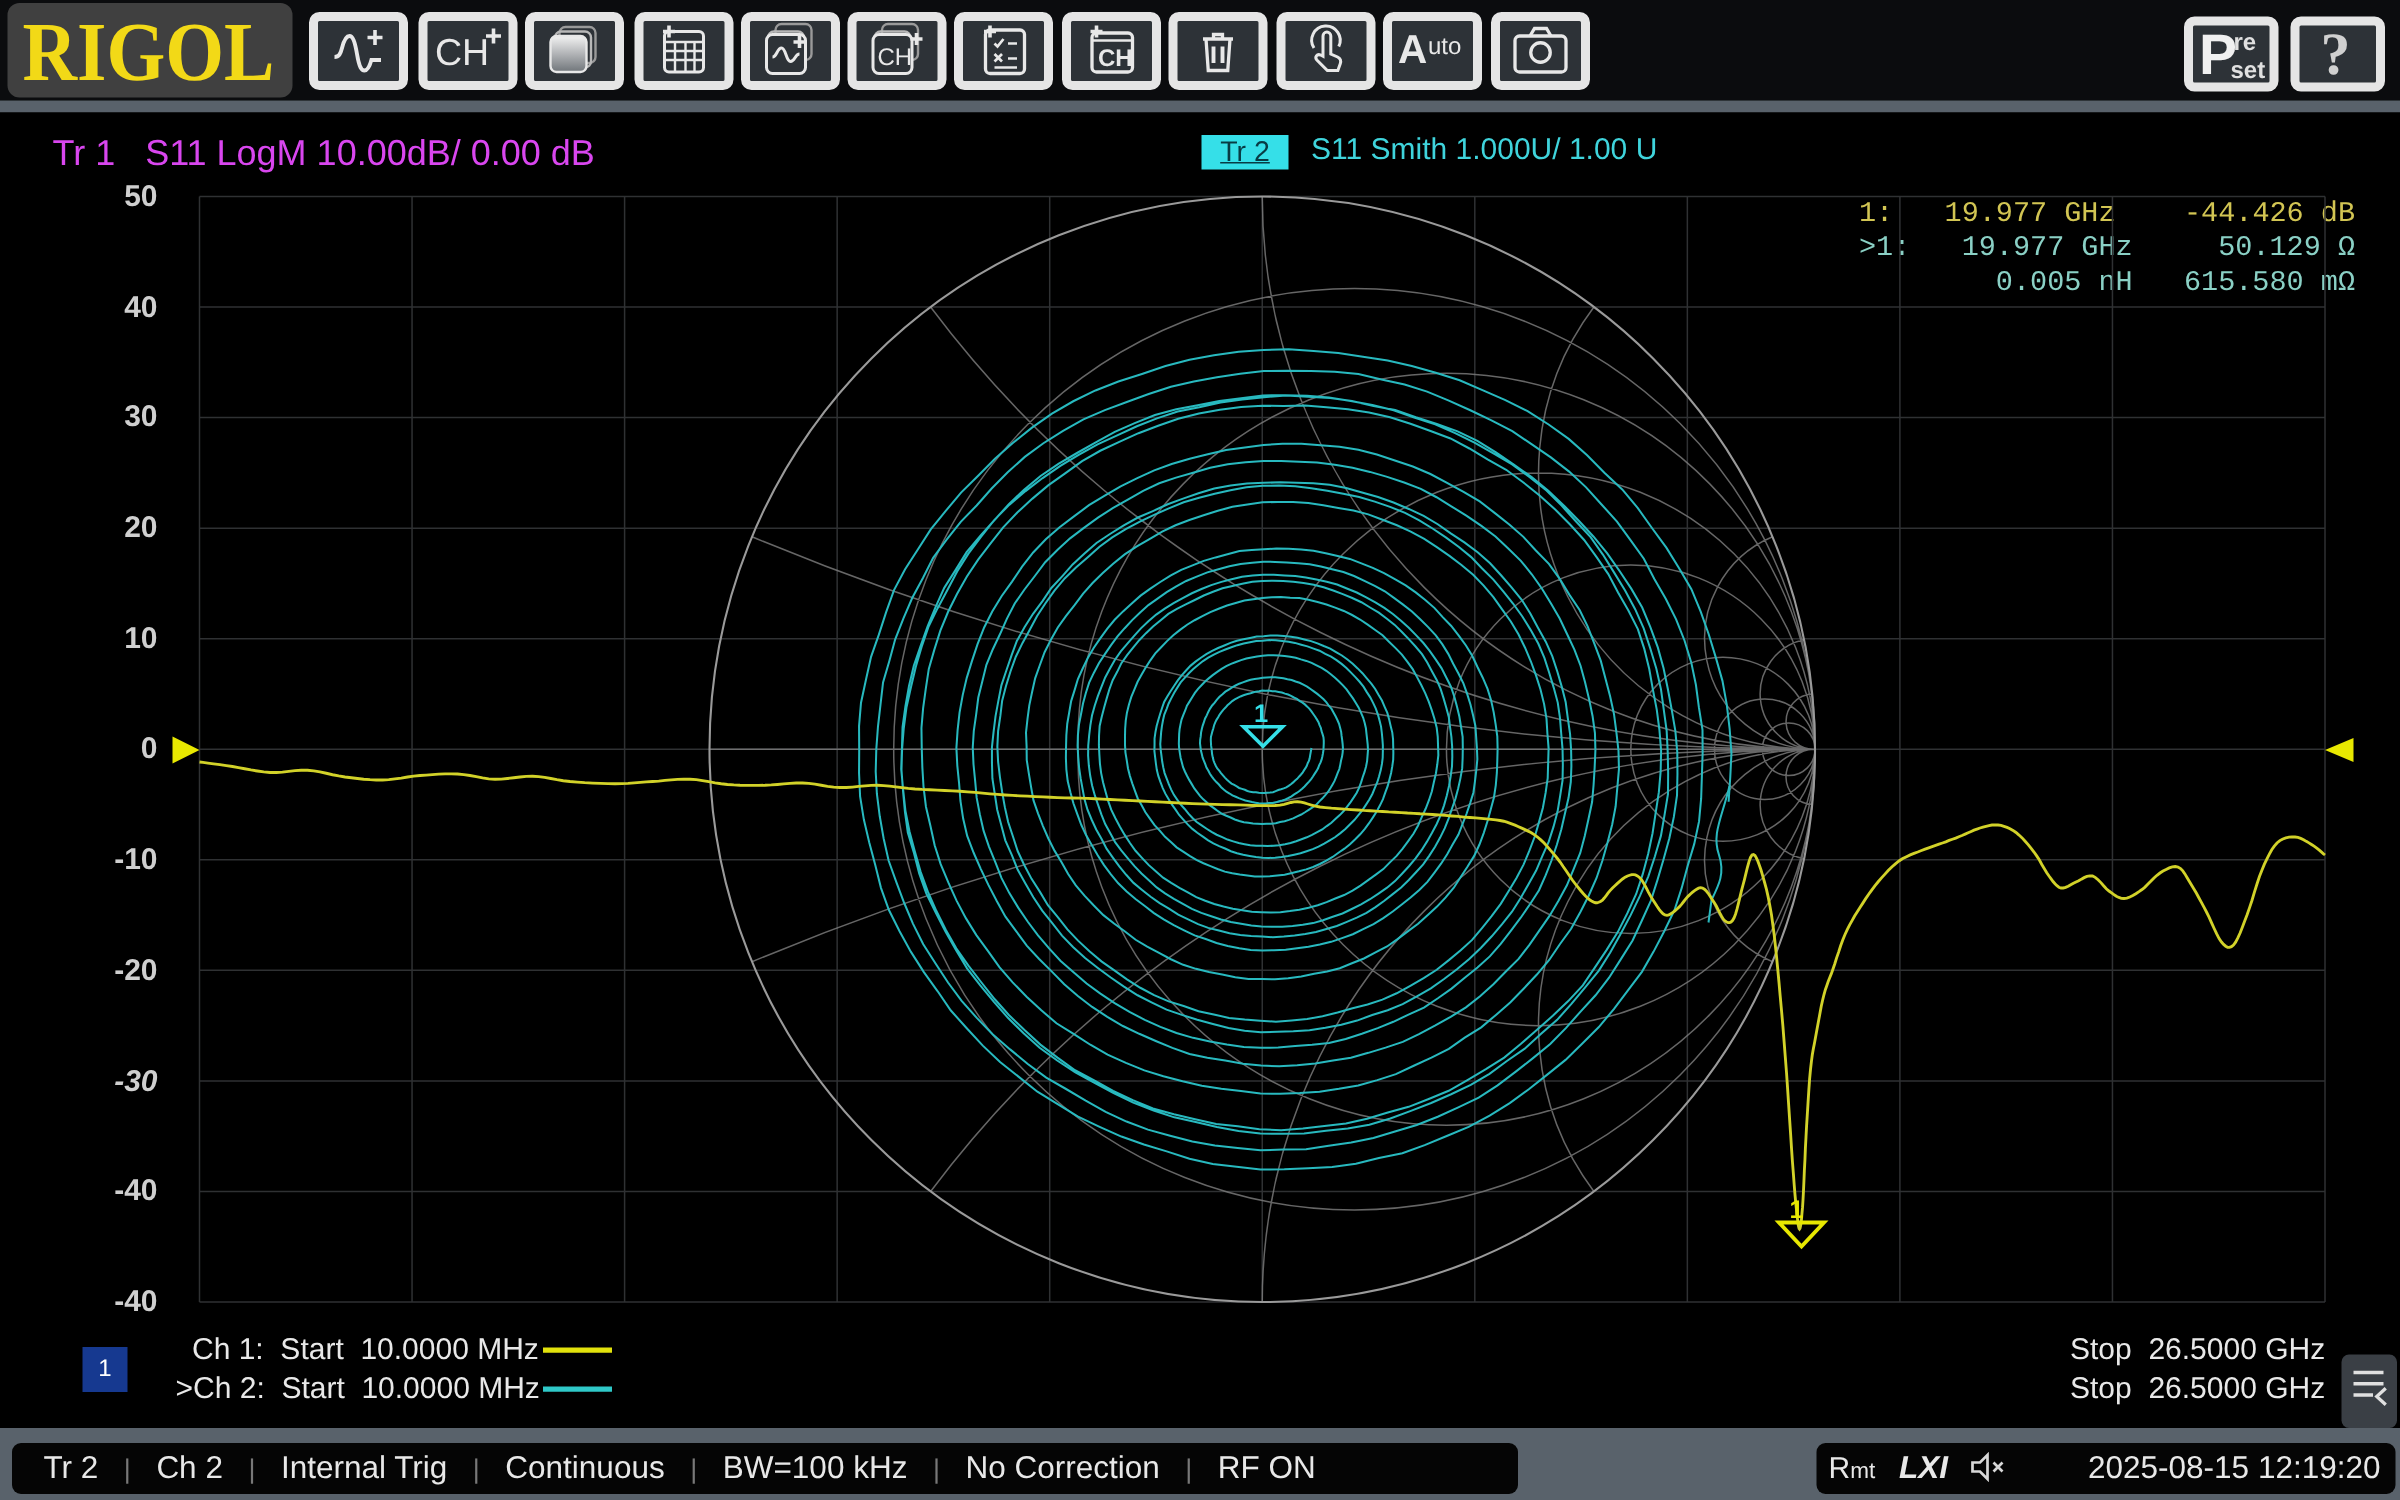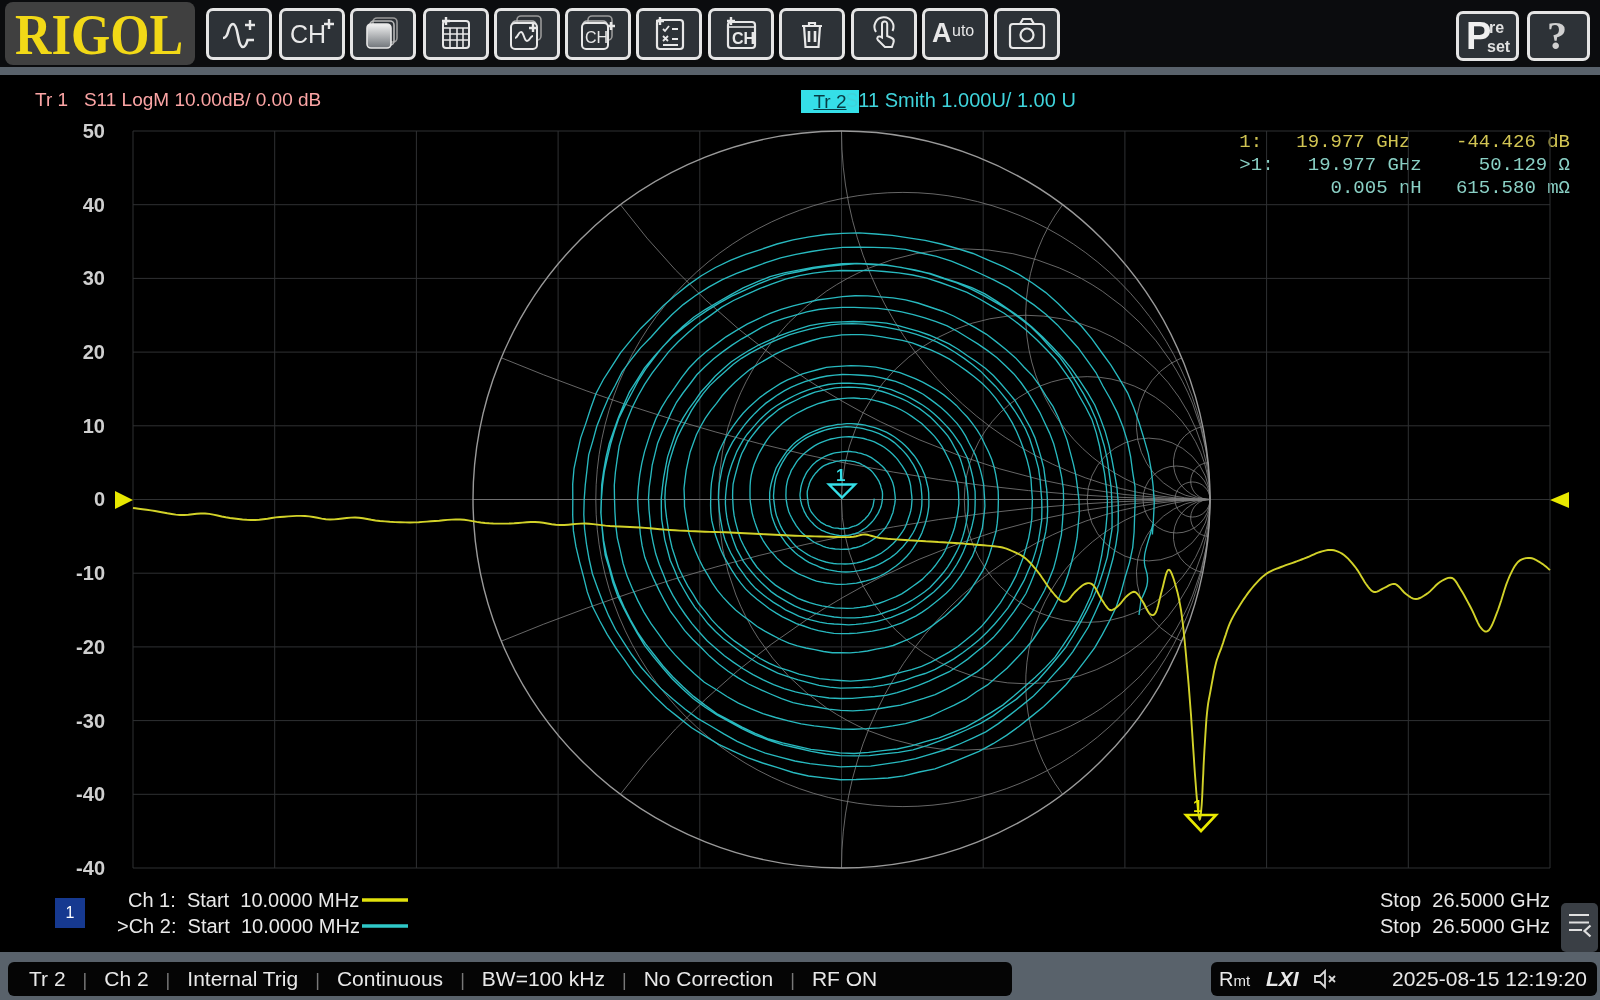--- a/index.html
+++ b/index.html
@@ -4,28 +4,28 @@
 * { margin:0; padding:0; box-sizing:border-box; }
 html,body { width:1600px; height:1000px; background:#000; overflow:hidden;
   font-family:"Liberation Sans", sans-serif; }
 .abs { position:absolute; }
 #toolbar { position:absolute; left:0; top:0; width:1600px; height:67px; background:#0b0c0e; }
 #logo { position:absolute; left:5px; top:2px; width:190px; height:63px; background:#404040;
   border-radius:8px; }
 #logo span { position:absolute; left:10px; top:1px; font-family:"Liberation Serif", serif;
   font-weight:bold; font-size:56px; color:#f2d917; letter-spacing:0px; transform:scaleX(0.9); transform-origin:left; }
 .tbtn { position:absolute; top:8px; width:66px; height:52px; background:#2d3237;
-  border:3px solid #e5e5e5; border-radius:7px; }
+  border:6px solid #e5e5e5; border-radius:7px; }
 .tbtn svg { position:absolute; left:50%; top:50%; transform:translate(-50%,-50%); }
 #grayband { position:absolute; left:0; top:67px; width:1600px; height:8px; background:#59626b; }
 #screen { position:absolute; left:0; top:75px; width:1600px; height:877px; background:#000; }
-#tr1txt { position:absolute; left:35px; top:89px; font-size:19px; color:#fca5a5; }
+#tr1txt { position:absolute; left:35px; top:89px; font-size:24px; color:#d946ef; }
 #tr2box { position:absolute; left:801px; top:90px; width:58px; height:23px; background:#35dfe8;
   color:#083b44; font-size:19px; text-align:center; line-height:23px; }
-#tr2txt { position:absolute; left:845px; top:89px; font-size:20px; color:#3fd4dc; }
+#tr2txt { position:absolute; left:874px; top:89px; font-size:20px; color:#3fd4dc; }
 .mrow { position:absolute; font-family:"Liberation Mono", monospace; font-size:19px;
   font-weight:normal; white-space:pre; }
 .lbl { position:absolute; width:72px; text-align:right; font-size:20px; font-weight:bold; color:#cfcfcf; }
 .chrow { position:absolute; font-size:20px; color:#e8e8e8; white-space:pre; }
 #blksq { position:absolute; left:55px; top:898px; width:30px; height:30px;
   background:#163990; color:#fff; font-size:16px; text-align:center; line-height:30px; }
 #menubtn { position:absolute; left:1561px; top:903px; width:37px; height:49px; background:#3a3f45; border-radius:5px; z-index:3; }
 #statwrap { position:absolute; left:0; top:952px; width:1600px; height:48px; background:#59626b; }
 #statl { position:absolute; left:8px; top:10px; width:1004px; height:34px; background:#050505;
   border-radius:6px; color:#e8e8e8; font-size:21px; line-height:34px; }
@@ -173,21 +173,21 @@
 <div class="mrow" style="top:154px; left:1190px; width:380px; text-align:right; color:#8ad0c5;">&gt;1:&nbsp;&nbsp;&nbsp;19.977 GHz&nbsp;&nbsp;&nbsp;&nbsp;&nbsp;50.129 Ω</div>
 <div class="mrow" style="top:177px; left:1190px; width:380px; text-align:right; color:#8ad0c5;">0.005 nH&nbsp;&nbsp;&nbsp;615.580 mΩ</div>
 <div class="lbl" style="left:33px; top:120px;">50</div>
 <div class="lbl" style="left:33px; top:194px;">40</div>
 <div class="lbl" style="left:33px; top:267px;">30</div>
 <div class="lbl" style="left:33px; top:341px;">20</div>
 <div class="lbl" style="left:33px; top:415px;">10</div>
 <div class="lbl" style="left:33px; top:488px;">0</div>
 <div class="lbl" style="left:33px; top:562px;">-10</div>
 <div class="lbl" style="left:33px; top:636px;">-20</div>
-<div class="lbl" style="left:33px; top:710px;">-30</div>
+<div class="lbl" style="left:33px; top:710px;font-style:italic;">-30</div>
 <div class="lbl" style="left:33px; top:783px;">-40</div>
 <div class="lbl" style="left:33px; top:857px;">-40</div>
 <div class="chrow" style="left:128px; top:889px;">Ch 1:&nbsp; Start&nbsp; 10.0000 MHz</div>
 <div class="chrow" style="left:117px; top:915px;">&gt;Ch 2:&nbsp; Start&nbsp; 10.0000 MHz</div>
 <div class="chrow" style="left:1380px; top:889px;">Stop&nbsp; 26.5000 GHz</div>
 <div class="chrow" style="left:1380px; top:915px;">Stop&nbsp; 26.5000 GHz</div>
 <div id="blksq">1</div>
 <div id="statwrap">
   <div id="statl"><span style="padding-left:21px">Tr 2</span><span class="sep">|</span>Ch 2<span class="sep">|</span>Internal Trig<span class="sep">|</span>Continuous<span class="sep">|</span>BW=100 kHz<span class="sep">|</span>No Correction<span class="sep">|</span>RF ON</div>
   <div id="statr">

